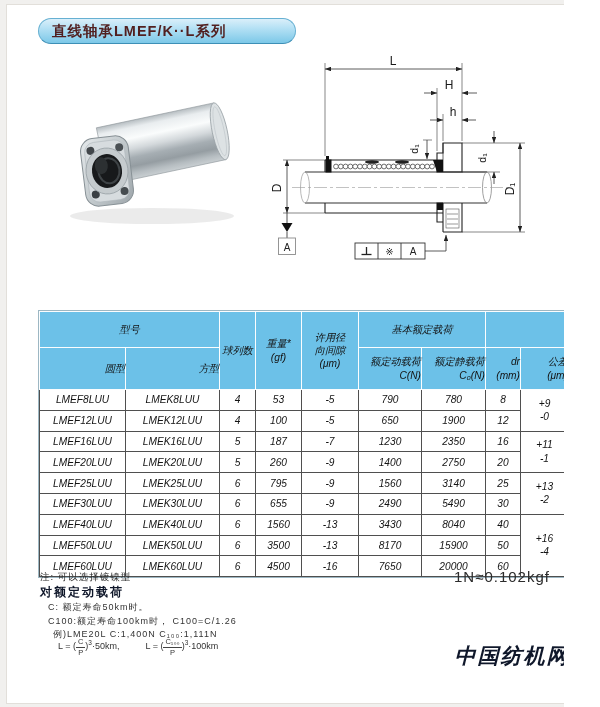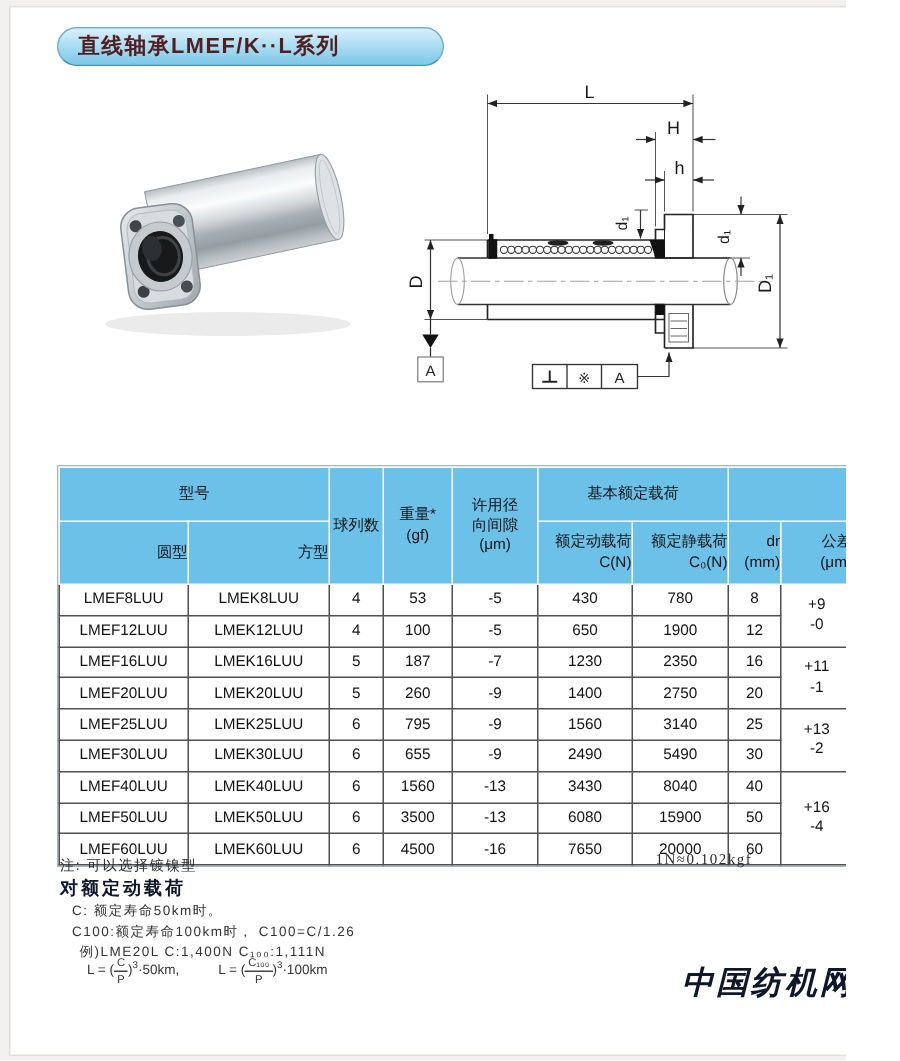--- a/index.html
+++ b/index.html
@@ -30,21 +30,21 @@
   .note-head{position:absolute;left:40px;top:584px;font-size:12px;font-weight:bold;color:#0f172a;letter-spacing:2px;}
   .note-l1{position:absolute;left:48px;top:601px;font-size:9px;color:#333;letter-spacing:1px;}
   .note-l2{position:absolute;left:48px;top:615px;font-size:9px;color:#333;letter-spacing:1px;}
   .note-l3{position:absolute;left:53px;top:628px;font-size:9px;color:#333;letter-spacing:1px;}
   .formula{position:absolute;left:58px;top:638px;font-size:9px;color:#333;}
   .frac{display:inline-block;vertical-align:middle;text-align:center;font-size:7.5px;line-height:1;}
   .frac .num{display:block;border-bottom:1px solid #444;padding:0 2px 1px;}
   .frac .den{display:block;padding-top:1px;}
   .formula sup{font-size:6.5px;}
   .fgap{display:inline-block;width:26px;}
-  .unit-note{position:absolute;left:437px;top:568px;width:130px;text-align:left;font-size:10px;color:#2c2c2c;letter-spacing:1px;font-family:Liberation Serif, serif;}
+  .unit-note{position:absolute;left:437px;top:568px;width:130px;text-align:center;font-size:15px;color:#2c2c2c;letter-spacing:1px;}
 
   
   .watermark{position:absolute;left:428px;top:645px;width:168px;text-align:center;
     font-style:italic;font-weight:bold;color:#e7e6e3;line-height:1.05;}
   .watermark .wm1{font-size:25px;letter-spacing:1px;}
   .watermark .wm2{font-size:21px;letter-spacing:2px;color:#0f172a;}
 
   svg text{font-family:"Liberation Sans","DejaVu Sans",sans-serif;}
 </style>
 </head>
@@ -208,21 +208,21 @@
       <text x="121" y="17" text-anchor="middle">L</text>
       <text x="177" y="41" text-anchor="middle">H</text>
       <text x="181" y="68" text-anchor="middle">h</text>
       <text x="9" y="140" text-anchor="middle" transform="rotate(-90 9 140)">D</text>
       <text x="242" y="141" text-anchor="middle" transform="rotate(-90 242 141)">D₁</text>
       <text x="146" y="101" text-anchor="middle" font-size="10.5" transform="rotate(-90 146 101)">d₁</text>
       <text x="214" y="110" text-anchor="middle" font-size="10.5" transform="rotate(-90 214 110)">d₁</text>
     </g>
   </svg>
 
-  <div class="table-wrap" style="border:1px solid #9db7c3;">
+  <div class="table-wrap" style="border:1px solid #9db7c3;font-style:italic;">
     <table class="spec">
       <colgroup>
         <col style="width:86px">
           <col style="width:94px">
           <col style="width:36px">
         <col style="width:46px">
           <col style="width:57px">
           <col style="width:63px">
         <col style="width:64px">
           <col style="width:35px">
@@ -253,21 +253,21 @@
 (μm)</th>
         </tr>
       </thead>
       <tbody>
           <tr>
             <td>LMEF8LUU</td>
             <td>LMEK8LUU</td>
             <td>4</td>
             <td>53</td>
             <td>-5</td>
-            <td>430</td>
+            <td>790</td>
             <td>780</td>
             <td>8</td>
             <td rowspan="2" class="tol">+9
 -0</td>
           </tr>
           <tr>
             <td>LMEF12LUU</td>
             <td>LMEK12LUU</td>
             <td>4</td>
             <td>100</td>
@@ -331,21 +331,21 @@
             <td>40</td>
             <td rowspan="3" class="tol">+16
 -4</td>
           </tr>
           <tr>
             <td>LMEF50LUU</td>
             <td>LMEK50LUU</td>
             <td>6</td>
             <td>3500</td>
             <td>-13</td>
-            <td>6080</td>
+            <td>8170</td>
             <td>15900</td>
             <td>50</td>
           </tr>
           <tr>
             <td>LMEF60LUU</td>
             <td>LMEK60LUU</td>
             <td>6</td>
             <td>4500</td>
             <td>-16</td>
             <td>7650</td>

